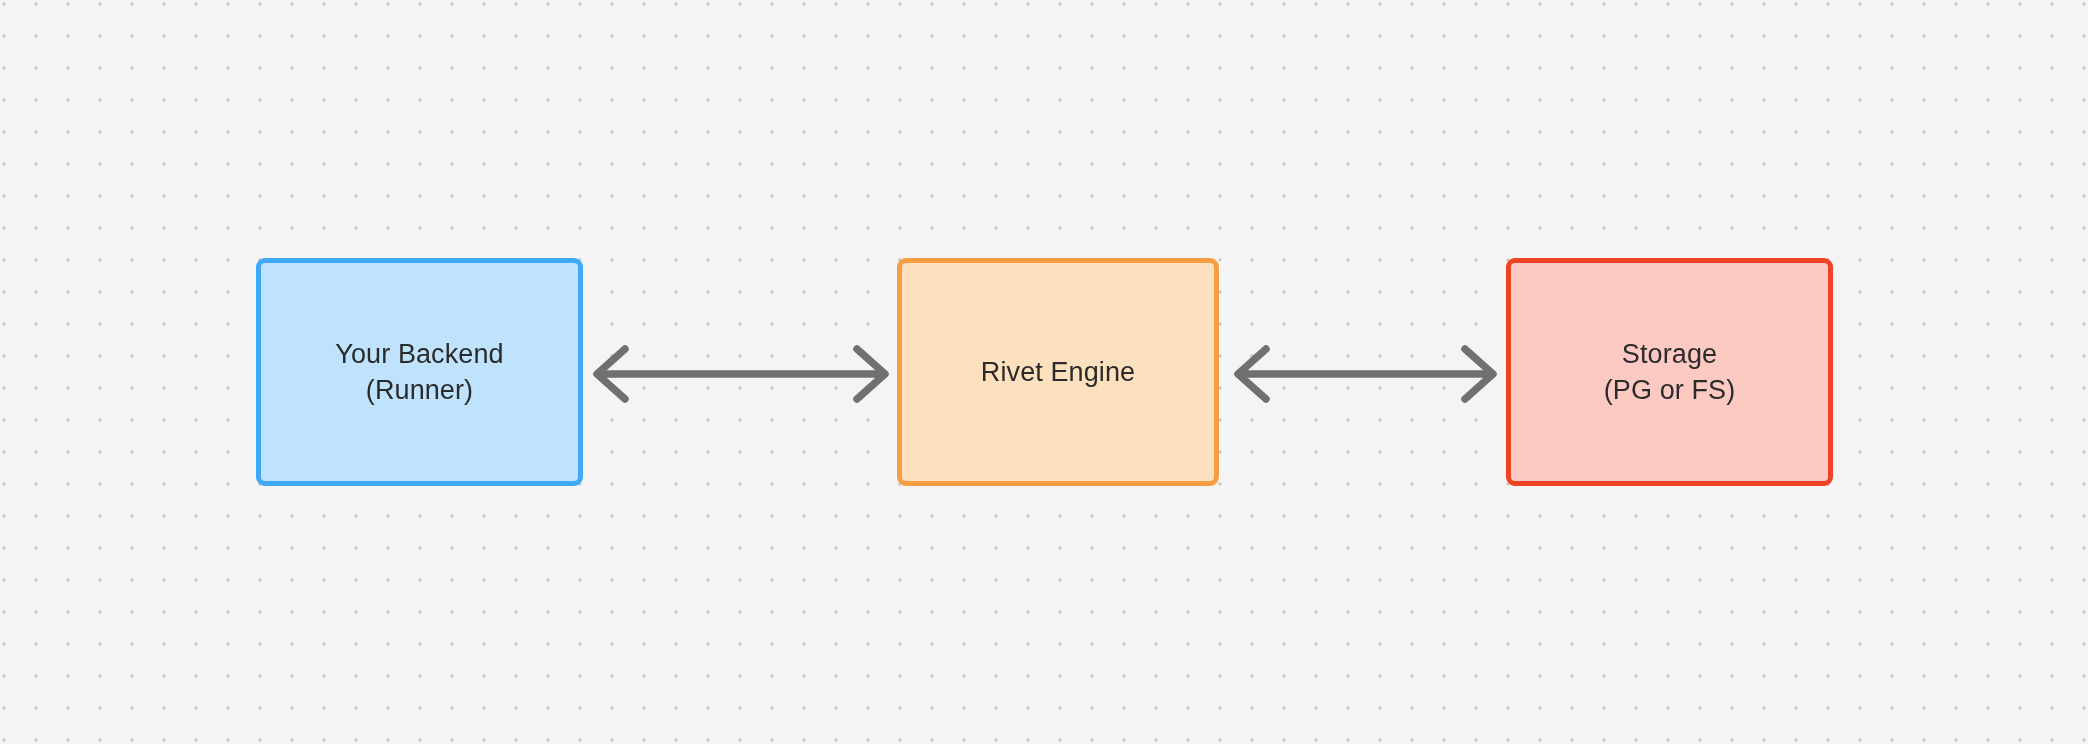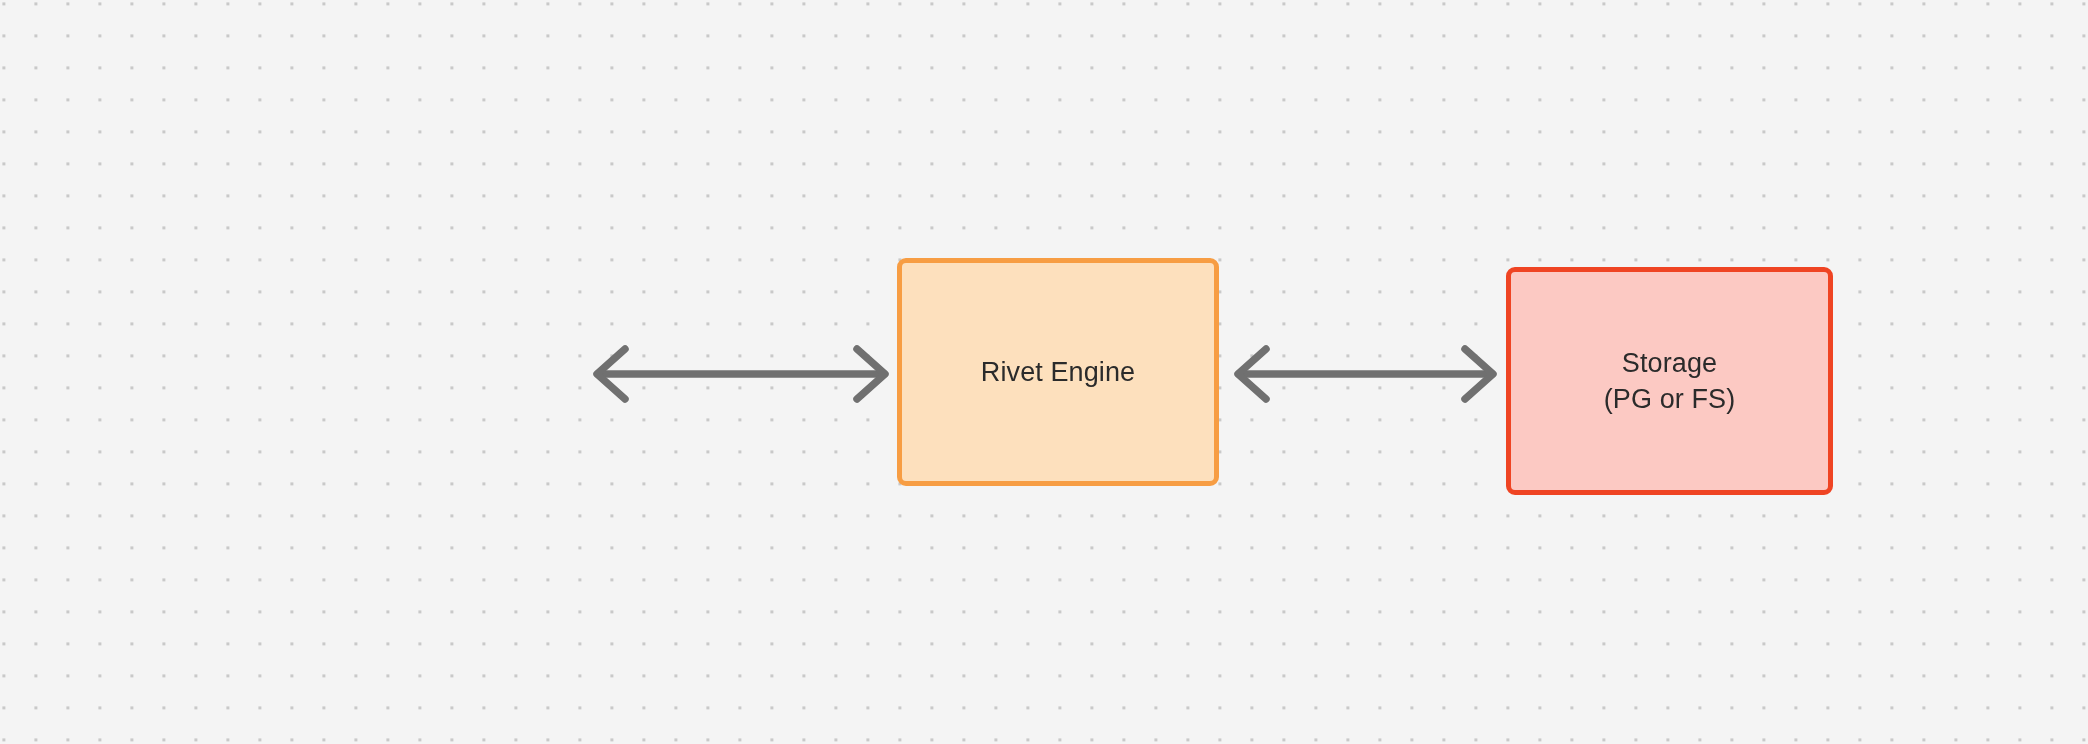--- a/index.html
+++ b/index.html
@@ -59,21 +59,21 @@
   #node-engine {
     left: 897px;
     top: 258px;
     width: 322px;
     height: 228px;
     background: #fde0bd;
     border-color: #f79d43;
   }
   #node-storage {
     left: 1506px;
-    top: 267px;
+    top: 258px;
     width: 327px;
     height: 228px;
     background: #fcc9c3;
     border-color: #ef4423;
   }
   .edge-path {
     fill: none;
     stroke: #707070;
     stroke-width: 7.5;
     stroke-linecap: round;
@@ -93,20 +93,24 @@
       <path class="edge-path" d="M 857 349 L 885 374 L 857 399"></path>
     </g>
 
     <g>
       <path class="edge-path" d="M 1239 374 L 1492 374"></path>
       <path class="edge-path" d="M 1266 349 L 1238 374 L 1266 399"></path>
       <path class="edge-path" d="M 1465 349 L 1493 374 L 1465 399"></path>
     </g>
   </svg>
 
+  <div class="node" id="node-backend">
+    <span class="line1">Your Backend</span>
+    <span class="line2">(Runner)</span>
+  </div>
 
   <div class="node" id="node-engine">
     <span class="line1">Rivet Engine</span>
   </div>
 
   <div class="node" id="node-storage">
     <span class="line1">Storage</span>
     <span class="line2">(PG or FS)</span>
   </div>
 

